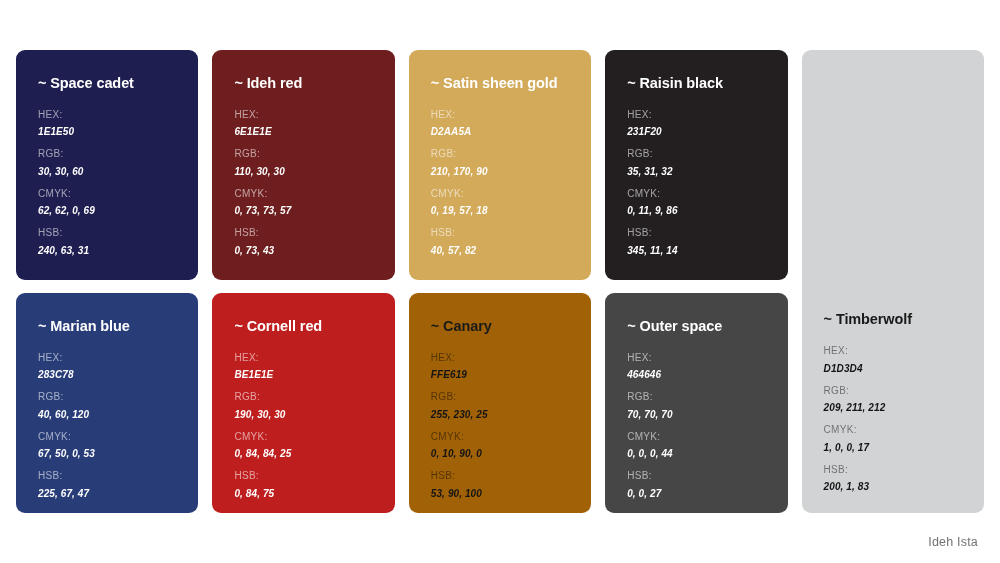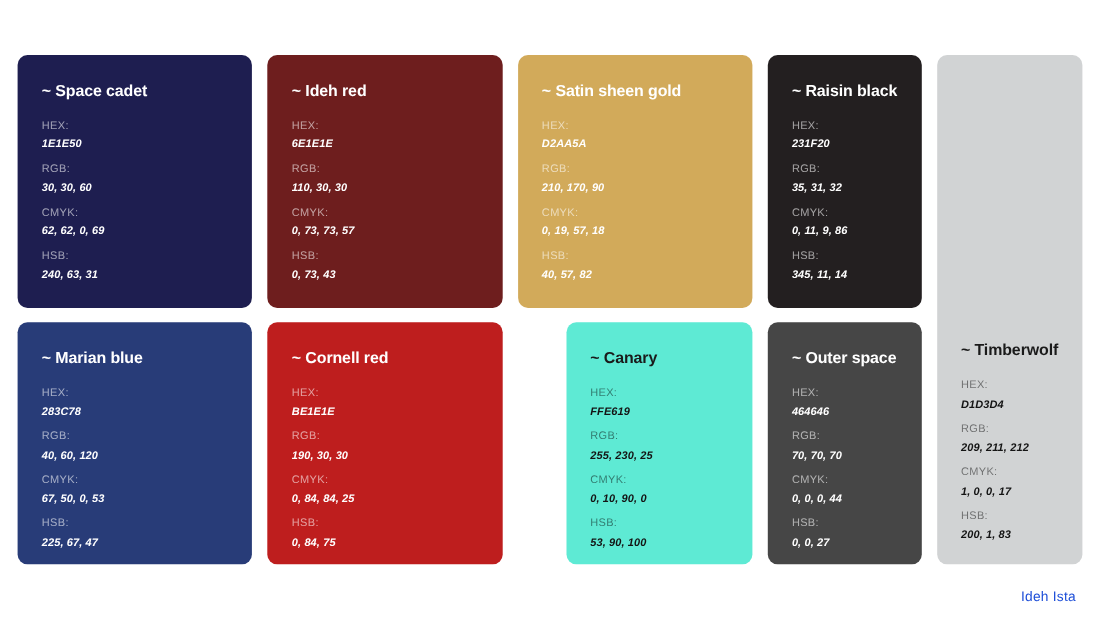--- a/index.html
+++ b/index.html
@@ -26,21 +26,21 @@
     margin-top: 41px;
   }
 
   .palette-grid {
     position: absolute;
     left: 16px;
     top: 50px;
     width: 968px;
     height: 388px;
     display: grid;
-    grid-template-columns: repeat(3, 1fr);
+    grid-template-columns: repeat(5, 1fr);
     grid-template-rows: 230px 220px;
     column-gap: 14px;
     row-gap: 13px;
   }
 
   .card {
     border-radius: 9px;
     padding: 26px 22px 20px 22px;
     box-sizing: border-box;
     overflow: hidden;
@@ -96,21 +96,21 @@
   .card.dark-text .card-name { color: #1a1a1a; }
   .card.dark-text .field-label { color: rgba(0,0,0,0.48); }
   .card.dark-text .field-value { color: #141414; }
 
   .footer-credit {
     position: absolute;
     right: 22px;
     bottom: 14px;
     font-size: 12.5px;
     font-weight: 400;
-    color: #1d4ed8;
+    color: #737373;
     letter-spacing: 0.2px;
   }
 </style>
 </head>
 <body>
 
 <div class="page-title">Color palettes</div>
 
 <div class="palette-grid">
 
@@ -247,21 +247,21 @@
     <div class="field">
       <div class="field-label">CMYK:</div>
       <div class="field-value">0, 84, 84, 25</div>
     </div>
     <div class="field">
       <div class="field-label">HSB:</div>
       <div class="field-value">0, 84, 75</div>
     </div>
   </div>
 
-  <div class="card dark-text" style="grid-area: 2 / 3; background-color: #5eead4; margin-left: 44px;">
+  <div class="card dark-text" style="grid-area: 2 / 3; background-color: #a16207;">
     <div class="card-name">~ Canary</div>
     <div class="field">
       <div class="field-label">HEX:</div>
       <div class="field-value">FFE619</div>
     </div>
     <div class="field">
       <div class="field-label">RGB:</div>
       <div class="field-value">255, 230, 25</div>
     </div>
     <div class="field">

